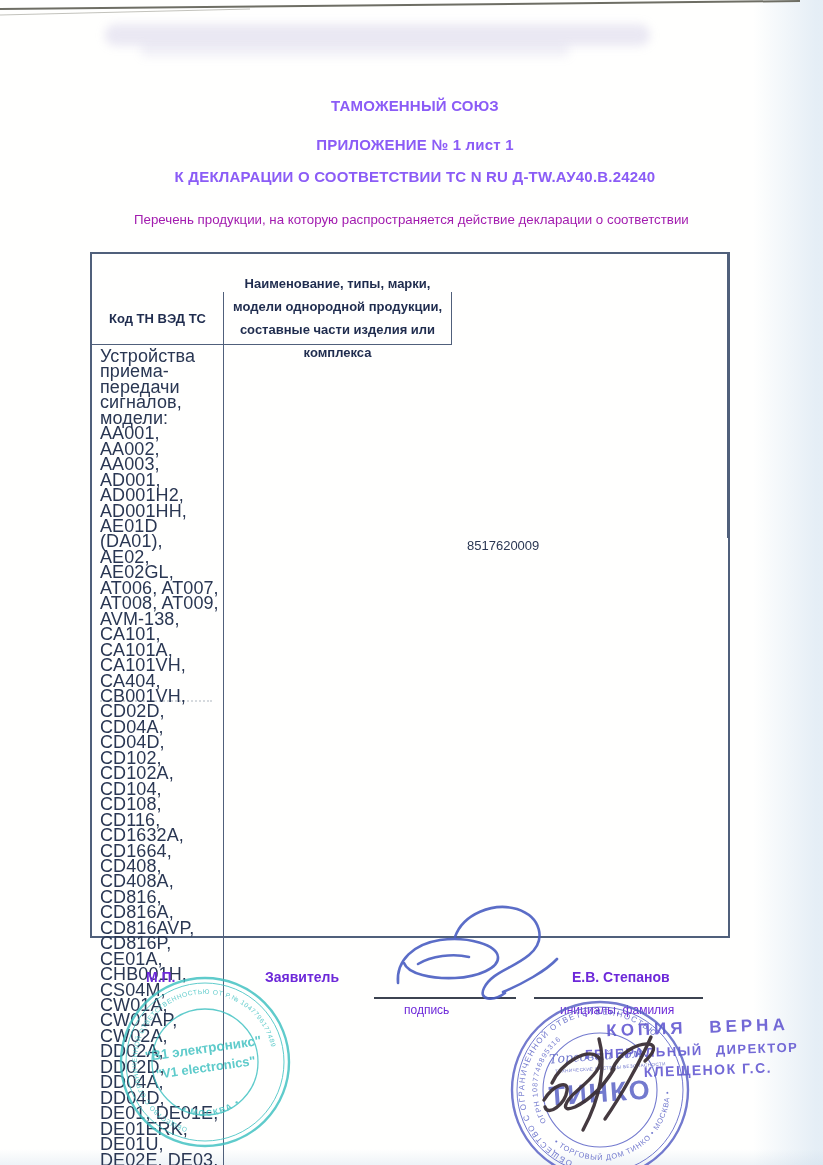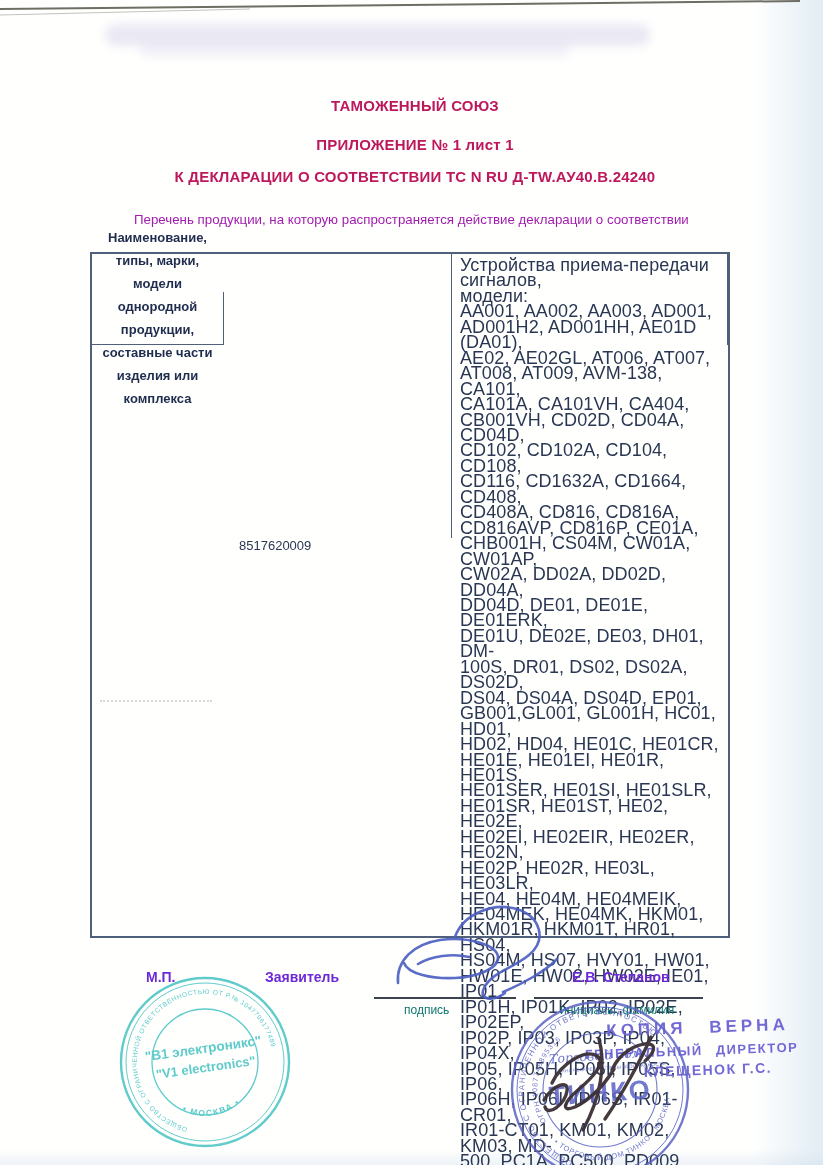--- a/index.html
+++ b/index.html
@@ -11,21 +11,21 @@
       background:linear-gradient(to right, rgba(212,226,239,0) 0%, rgba(203,221,237,0.50) 90%);}
   .edge-bottom{left:0;bottom:0;width:100%;height:16px;
       background:linear-gradient(to bottom, rgba(205,220,234,0) 0%, rgba(198,215,231,0.30) 100%);}
   
   .bleed1{left:105px;top:24px;width:545px;height:22px;background:rgba(150,142,200,0.20);
       filter:blur(5px);border-radius:10px;}
   .bleed2{left:140px;top:45px;width:430px;height:12px;background:rgba(150,142,200,0.12);
       filter:blur(5px);border-radius:8px;}
   
   .head{left:90px;width:650px;text-align:center;font-weight:bold;font-size:15px;
-      color:#be185d;letter-spacing:0.2px;}
+      color:#8b5cf6;letter-spacing:0.2px;}
   .h1{top:97px;} .h2{top:136px;} .h3{top:168px;}
   .intro{left:134px;top:212px;font-size:13.3px;color:#a21caf;}
   
   .tbl{left:90px;top:252px;width:640px;height:686px;border:2px solid #50607b;
       box-sizing:border-box;display:grid;grid-template-columns:132px 228px 1fr;
       grid-template-rows:91px 1fr;background:transparent;}
   .cell{box-sizing:border-box;}
   .bR{border-right:1.6px solid #50607b;}
   .bB{border-bottom:1.6px solid #50607b;}
   .th{display:flex;align-items:center;justify-content:center;text-align:center;
@@ -37,21 +37,21 @@
   
   .artifact{left:100px;top:700px;width:112px;border-top:2px dotted rgba(120,132,148,0.30);}
   
   .flabel{font-size:14px;font-weight:600;color:#6d28d9;}
   .mp{left:146px;top:969px;}
   .applicant{left:265px;top:969px;}
   .name{left:572px;top:969px;font-weight:600;}
   .uline{height:2px;background:#3c4350;top:997px;}
   .u1{left:374px;width:142px;}
   .u2{left:534px;width:169px;}
-  .caption{font-size:12px;color:#0f766e;top:1003px;}
+  .caption{font-size:12px;color:#6d28d9;top:1003px;}
   .cap1{left:404px;} .cap2{left:560px;}
   
   .copystamp{right:8px;top:1018px;width:230px;text-align:left;color:#6c62d4;
       font-weight:bold;transform:rotate(-2deg);opacity:0.95;}
   .copy-l1{font-size:17px;letter-spacing:4px;word-spacing:14px;margin-left:22px;}
   .copy-l2{font-size:13px;letter-spacing:1.5px;word-spacing:8px;margin-top:5px;margin-left:0px;}
   .copy-l3{font-size:14px;letter-spacing:1.5px;margin-top:4px;margin-left:58px;}
   .overlay{left:0;top:0;pointer-events:none;}
 </style>
 </head>
@@ -64,20 +64,21 @@
   <div class="abs bleed1"></div>
   <div class="abs bleed2"></div>
   <div class="abs artifact"></div>
 
   <div class="abs head h1">ТАМОЖЕННЫЙ СОЮЗ</div>
   <div class="abs head h2">ПРИЛОЖЕНИЕ № 1 лист 1</div>
   <div class="abs head h3">К ДЕКЛАРАЦИИ О СООТВЕТСТВИИ ТС N RU Д-TW.АУ40.В.24240</div>
   <div class="abs intro">Перечень продукции, на которую распространяется действие декларации о соответствии</div>
 
   <div class="abs tbl">
+    <div class="cell th bR bB">Код ТН ВЭД ТС</div>
     <div class="cell th bR bB">Наименование, типы, марки, модели однородной продукции, составные части изделия или комплекса</div>
     <div class="cell code-cell bR">8517620009</div>
     <div class="cell prod-cell bR">Устройства приема-передачи сигналов,
 модели:
 AA001, AA002, AA003, AD001,
 AD001H2, AD001HH, AE01D (DA01),
 AE02, AE02GL, AT006, AT007,
 AT008, AT009, AVM-138, CA101,
 CA101A, CA101VH, CA404,
 CB001VH, CD02D, CD04A, CD04D,

